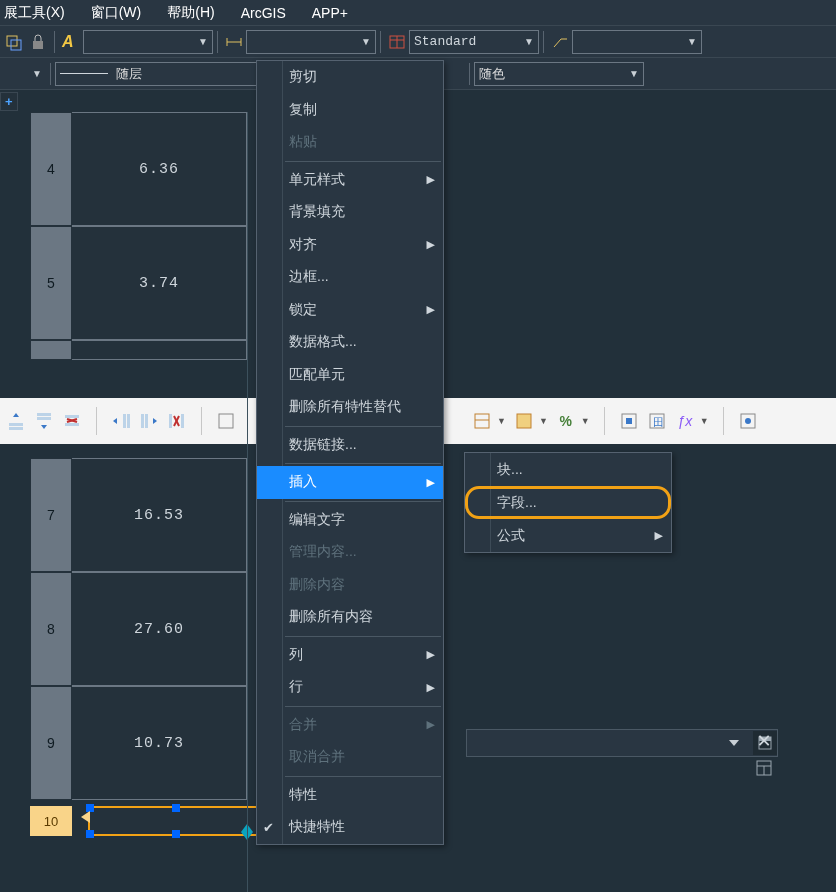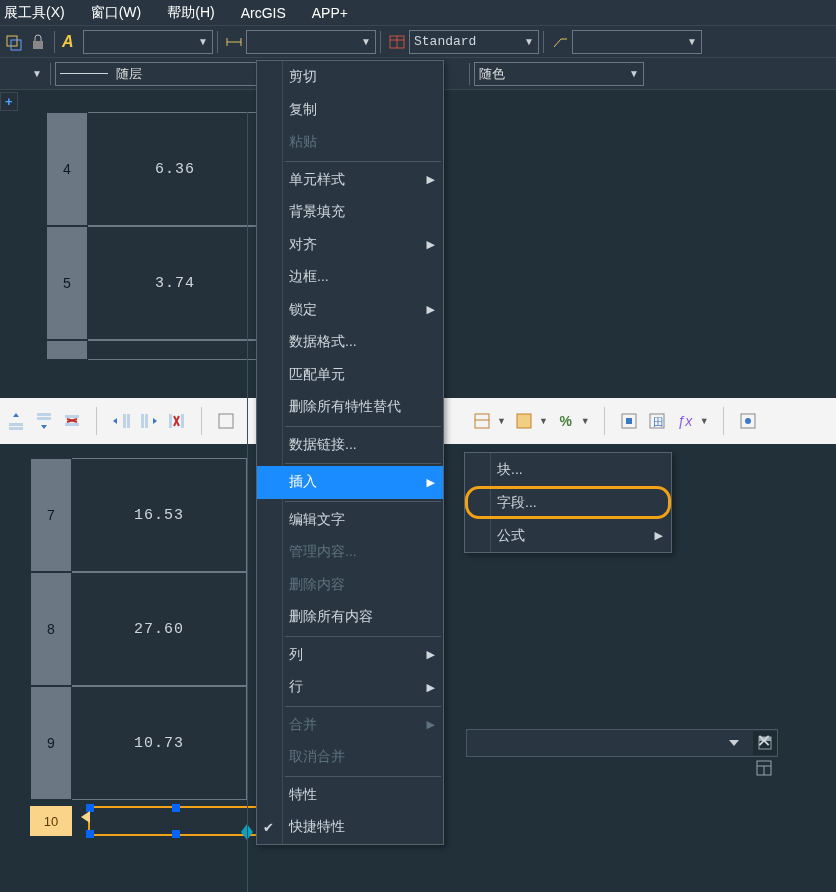--- a/index.html
+++ b/index.html
@@ -53,21 +53,21 @@
   .tri-down { width:0;height:0;border-left:5px solid transparent;border-right:5px solid transparent;border-top:6px solid #c9d0d6; display:inline-block;}
 
   
   .plus-tab {
     position:absolute; left:0px; top:92px; padding:1px 4px;
     background:#24313b; color:#4da3ff; font-weight:bold; font-size:13px;
     border:1px solid #3a4752;
   }
 
   
-  .table-area { position:absolute; left:46px; top:112px; }
+  .table-area { position:absolute; left:30px; top:112px; }
   .rowhdr {
     width:42px; height:114px; background:#6b7783; color:#0f1b22;
     display:inline-flex; align-items:center; justify-content:center;
     border:1px solid #24313b; vertical-align:top;
     font-size:14px;
   }
   .valcell {
     width:175px; height:114px; background:#24313b; color:#cfd6dc;
     display:inline-flex; align-items:center; justify-content:center;
     border:1px solid #6b7783; border-left:none; vertical-align:top;

